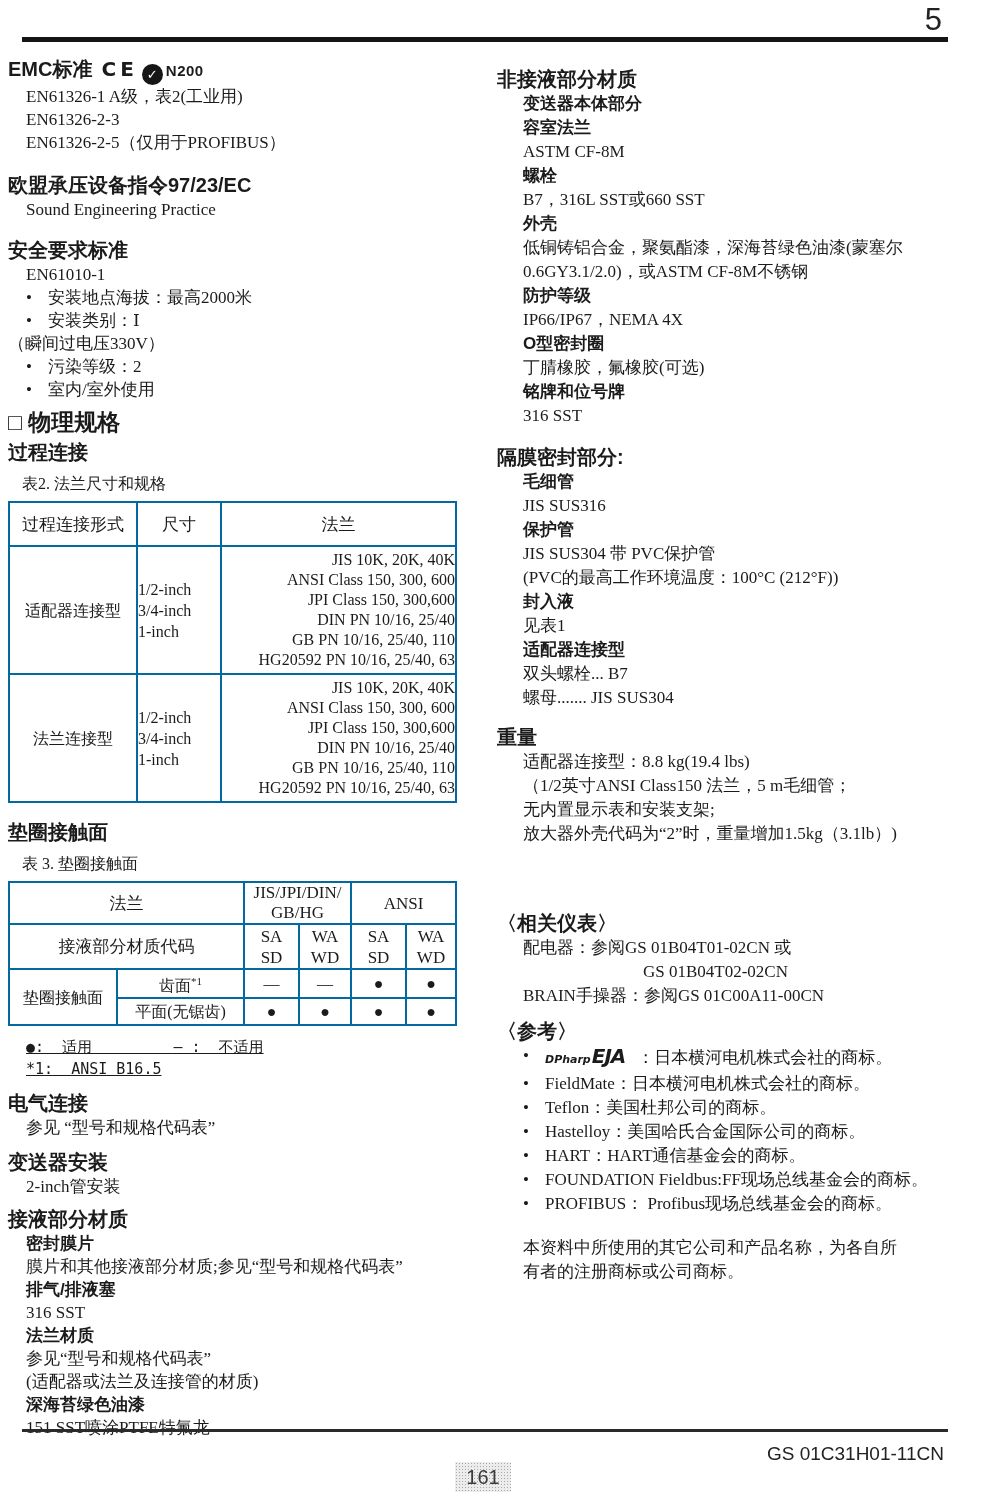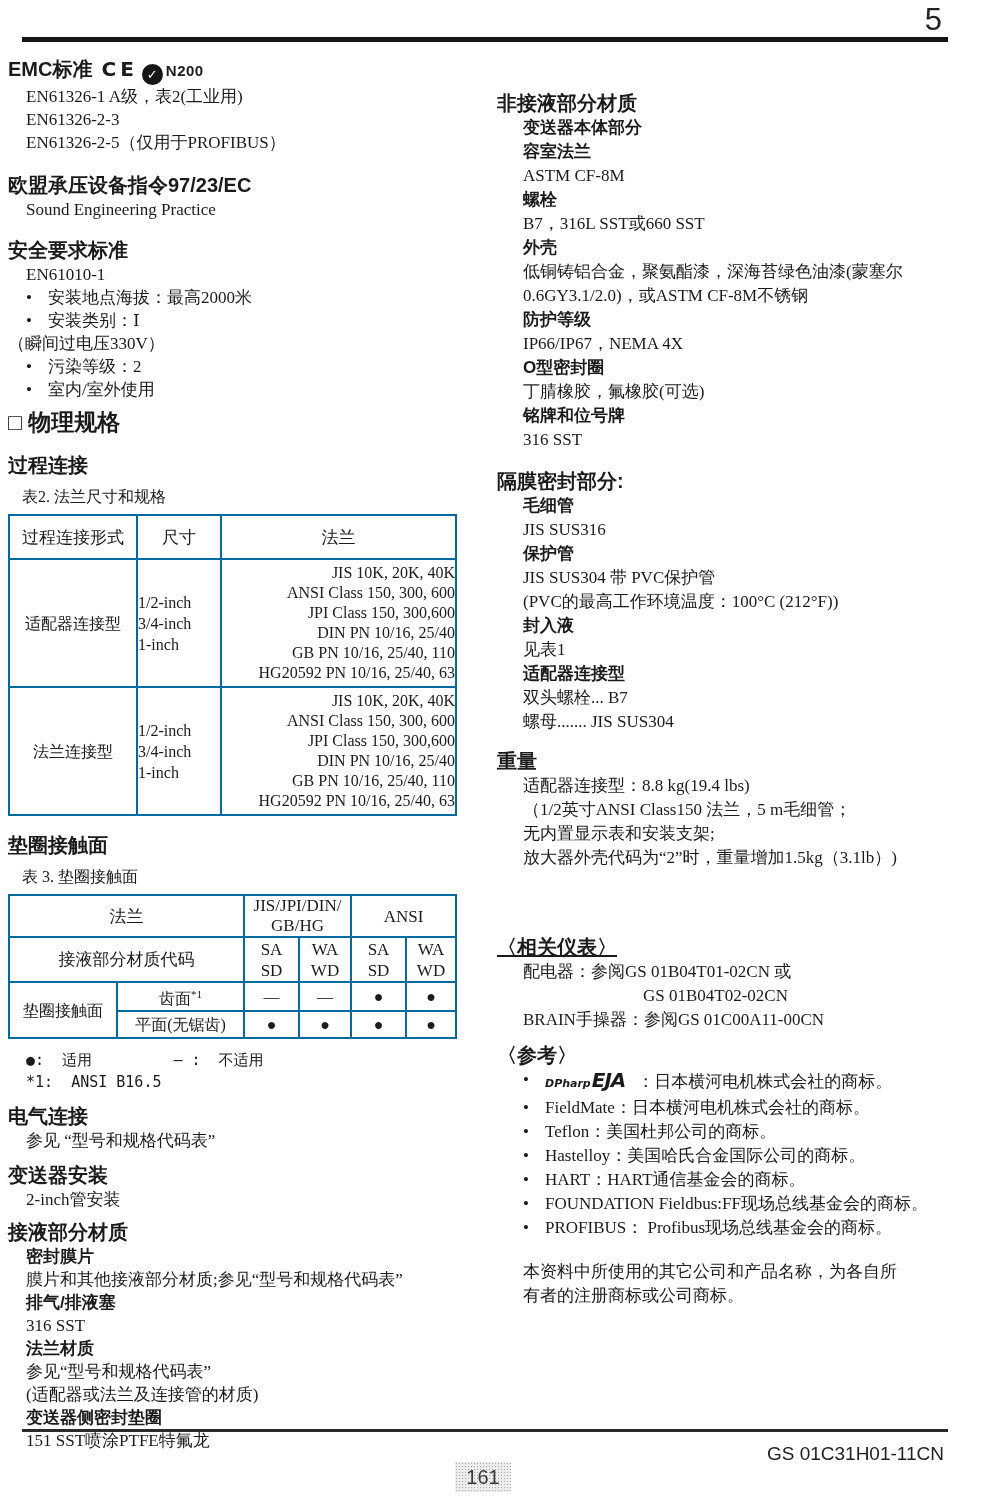--- a/index.html
+++ b/index.html
@@ -1,21 +1,21 @@
 <!DOCTYPE html>
 <html><head>
 <meta charset="utf-8">
 <style>
   * { margin:0; padding:0; box-sizing:border-box; }
   html,body { background:#ffffff; }
   .page { position:relative; width:1000px; height:1500px; background:#fff; color:#1b1b1b; overflow:hidden; }
 
   .hd   { font-family:"Liberation Sans","DejaVu Sans",sans-serif; font-weight:bold; }
   .tx   { font-family:"Liberation Serif","DejaVu Serif",serif; white-space:nowrap; }
-  .mono { font-family:"DejaVu Sans Mono",monospace; white-space:pre; }
+  .mono { font-family:"DejaVu Sans Mono",monospace; white-space:pre;text-decoration:underline; }
 
   .pageno { position:absolute; top:2px; right:58px; font-size:31px; font-weight:normal;
             font-family:"Liberation Sans",sans-serif; color:#222; }
   .top-rule { position:absolute; left:22px; right:52px; top:37px; height:5px; background:#151515; }
   .bottom-rule { position:absolute; left:22px; right:52px; top:1429px; height:3px; background:#2a2a2a; }
   .docnum { position:absolute; right:56px; top:1443px; font-size:19px;
             font-family:"Liberation Sans",sans-serif; color:#222; }
   .pagebox { position:absolute; left:455px; top:1462px; min-width:56px; height:30px;
              text-align:center; line-height:30px; font-size:20px; color:#3a3a3a;
              font-family:"Liberation Sans",sans-serif;
@@ -31,23 +31,23 @@
   .h1 { font-size:20px; line-height:26px; white-space:nowrap; }
   .sub { font-size:17px; line-height:23px; white-space:nowrap; }
   .col-right .sub, .col-right .tx { line-height:24px; }
   .tx { font-size:17px; line-height:23px; }
   .cap { font-size:16px; line-height:22px; padding-left:14px; }
 
   .ind  { padding-left:18px; }
   .ind2 { padding-left:26px; }
   .ind-deep { padding-left:146px; }
 
-  .mt2{margin-top:15px;} .mt6{margin-top:6px;} .mt8{margin-top:8px;} .mt10{margin-top:10px;}
+  .mt2{margin-top:2px;} .mt6{margin-top:6px;} .mt8{margin-top:8px;} .mt10{margin-top:10px;}
   .mt14{margin-top:14px;} .mt16{margin-top:16px;} .mt18{margin-top:18px;} .mt20{margin-top:20px;}
-  .mt36{margin-top:40px;} .mt64{margin-top:64px;text-decoration:underline;}
+  .mt36{margin-top:16px;} .mt64{margin-top:64px;}
 
   .bl { display:flex; padding-left:18px; }
   .bl .bdot { width:22px; flex:0 0 22px; }
 
   .ce { font-family:"DejaVu Sans",sans-serif; font-weight:bold; font-size:20px;
         letter-spacing:4px; margin:0 4px 0 9px; }
   .ctick { display:inline-block; width:21px; height:21px; border-radius:50%; background:#161616;
            color:#fff; text-align:center; line-height:21px; font-size:13px; font-weight:bold;
            vertical-align:-3px; font-family:"DejaVu Sans",sans-serif; }
   .n200 { font-size:15px; margin-left:3px; letter-spacing:0.5px; }
@@ -242,21 +242,21 @@
     <div class="tx ind">2-inch管安装</div>
 
     <div class="h1 hd mt8">接液部分材质</div>
     <div class="sub hd ind">密封膜片</div>
     <div class="tx ind">膜片和其他接液部分材质;参见“型号和规格代码表”</div>
     <div class="sub hd ind">排气/排液塞</div>
     <div class="tx ind">316 SST</div>
     <div class="sub hd ind">法兰材质</div>
     <div class="tx ind">参见“型号和规格代码表”</div>
     <div class="tx ind">(适配器或法兰及连接管的材质)</div>
-    <div class="sub hd ind">变送器侧密封垫圈</div>
+    <div class="sub hd ind">深海苔绿色油漆</div>
     <div class="tx ind">151 SST喷涂PTFE特氟龙</div>
   </div>
 
   <div class="col col-right">
 
     <div class="h1 hd mt36">非接液部分材质</div>
     <div class="sub hd ind2">变送器本体部分</div>
     <div class="sub hd ind2">容室法兰</div>
     <div class="tx ind2">ASTM CF-8M</div>
     <div class="sub hd ind2">螺栓</div>

